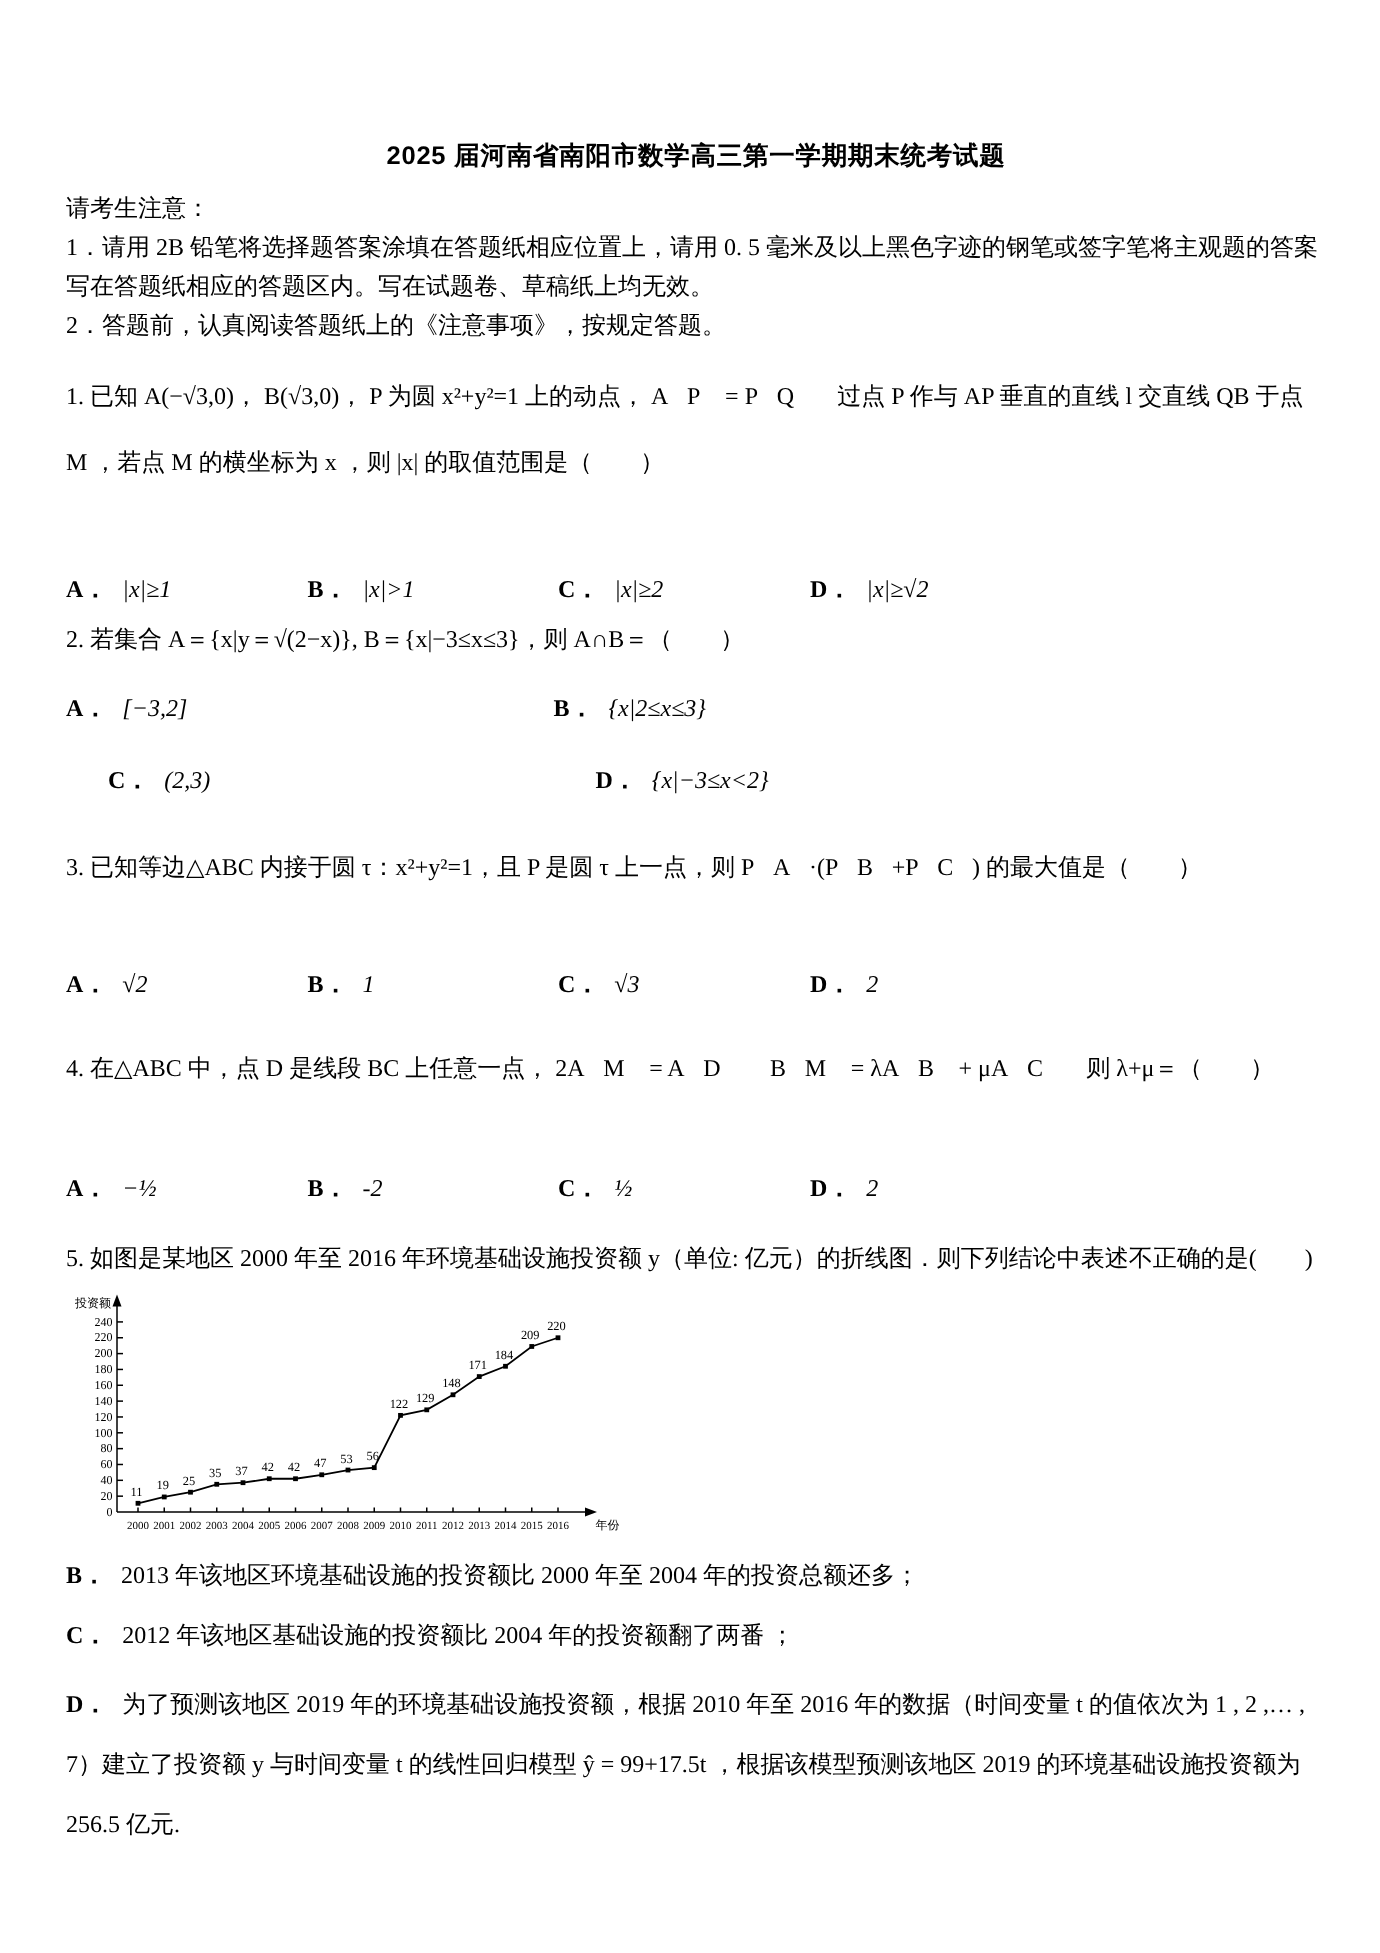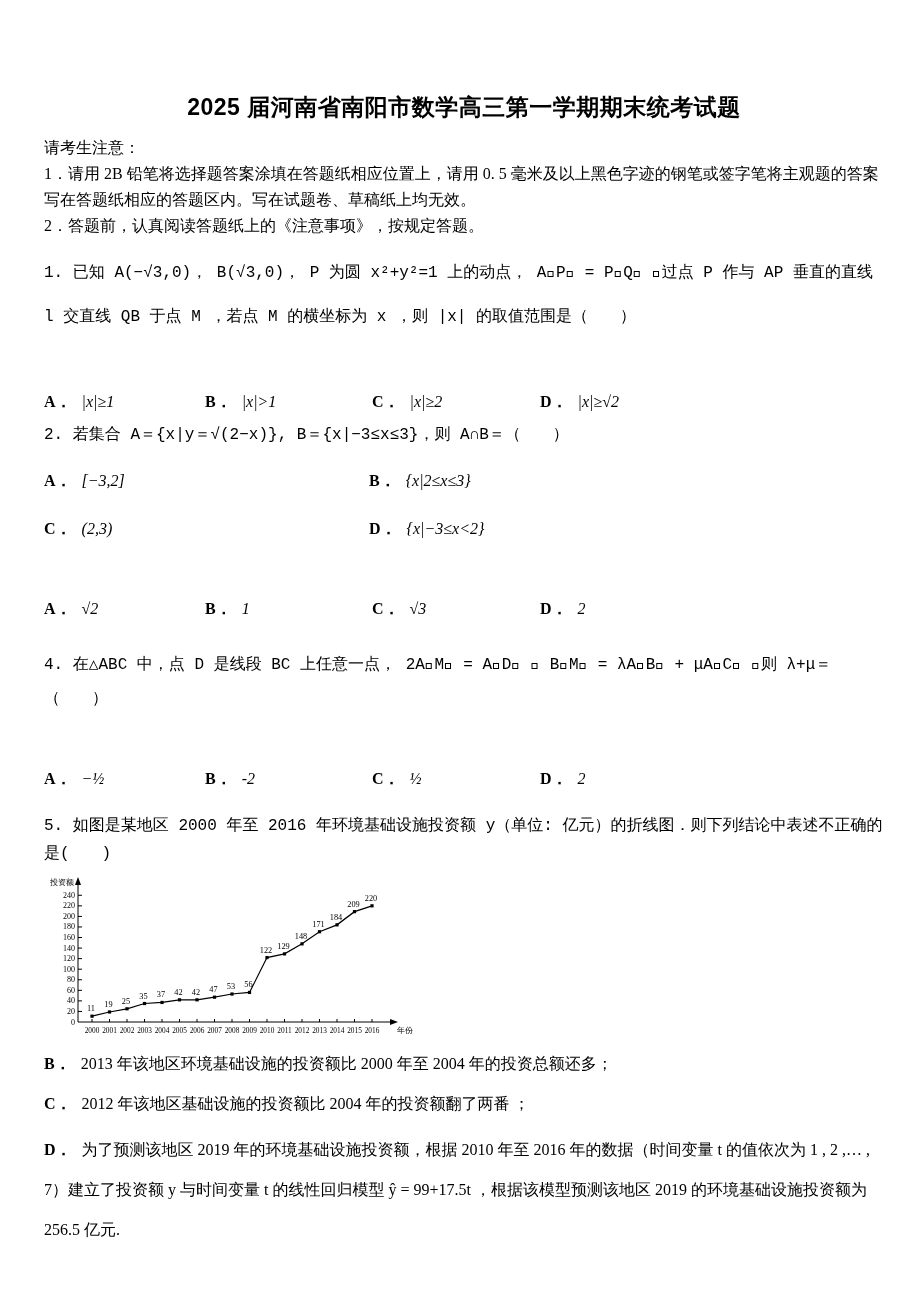--- a/index.html
+++ b/index.html
@@ -3,42 +3,42 @@
 <meta charset="utf-8">
 <style>
   html,body{margin:0;padding:0;background:#fff;}
   body{
     width:920px;height:1302px;overflow:hidden;position:relative;
     font-family:"Liberation Serif","DejaVu Serif",serif;
     color:#000;font-size:16px;
   }
   .doc{padding:92px 36px 0 44px;}
   .title{
-    text-align:center;font-size:23px;font-weight:bold;margin:0 0 12px 0;
+    text-align:center;font-size:17px;font-weight:bold;margin:0 0 12px 0;
     font-family:"Liberation Sans","DejaVu Sans",sans-serif;
     letter-spacing:.5px;
   }
   .para{margin:0;line-height:26px;}
   .notice-item{margin:0;line-height:26px;}
   .section-header{margin:14px 0 0 0;line-height:26px;}
-  .stem{margin:0;font-family:Liberation Mono, monospace;}
+  .stem{margin:0;}
   .stem-q1{margin-top:12px;line-height:44px;}
   .stem-q2{margin-top:3px;line-height:30px;}
   .stem-q3{margin-top:26px;line-height:30px;}
   .stem-q4{margin-top:24px;line-height:34px;}
   .stem-q5{margin-top:18px;line-height:28px;}
   .opts-row{margin-top:8px;line-height:30px;white-space:nowrap;}
   .opts-row .opt{display:inline-block;margin-top:40px;}
   .opts4 .opt:nth-child(1){width:157px;}
   .opts4 .opt:nth-child(2){width:163px;}
   .opts4 .opt:nth-child(3){width:164px;}
   .opts2col{margin-top:14px;line-height:34px;}
   .opts2col .opt:nth-child(1){display:inline-block;width:321px;}
   .opts2col .opt:nth-child(2){display:inline-block;}
-  .opts2col + .opts2col{margin-top:14px;}
+  .opts2col + .opts2col{margin-top:14px;margin-left:28px;}
   .olabel{font-weight:bold;font-family:"Liberation Serif","DejaVu Serif",serif;padding-right:10px;}
   .m{font-style:italic;}
   .chart{margin:6px 0 0 0;}
   .q5opt{margin:0;line-height:28px;}
   .q5opt + .q5opt{margin-top:12px;}
   .q5opt-d{line-height:40px;margin-top:6px;}
 </style>
 </head>
 <body>
 
@@ -62,20 +62,21 @@
   <p class="stem stem-q2">2. 若集合 A＝{x|y＝√(2−x)}, B＝{x|−3≤x≤3}，则 A∩B＝（　　）</p>
   <div class="opts2col">
     <span class="opt"><b class="olabel">A．</b><span class="m">[−3,2]</span></span>
     <span class="opt"><b class="olabel">B．</b><span class="m">{x|2≤x≤3}</span></span>
   </div>
   <div class="opts2col">
     <span class="opt"><b class="olabel">C．</b><span class="m">(2,3)</span></span>
     <span class="opt"><b class="olabel">D．</b><span class="m">{x|−3≤x&lt;2}</span></span>
   </div>
 
+  <p class="stem stem-q3">3. 已知等边△ABC 内接于圆 τ：x²+y²=1，且 P 是圆 τ 上一点，则 P⃗A⃗·(P⃗B⃗+P⃗C⃗) 的最大值是（　　）</p>
   <div class="opts-row opts4">
     <span class="opt"><b class="olabel">A．</b><span class="m">√2</span></span>
     <span class="opt"><b class="olabel">B．</b><span class="m">1</span></span>
     <span class="opt"><b class="olabel">C．</b><span class="m">√3</span></span>
     <span class="opt"><b class="olabel">D．</b><span class="m">2</span></span>
   </div>
 
   <p class="stem stem-q4">4. 在△ABC 中，点 D 是线段 BC 上任意一点， 2A⃗M⃗ = A⃗D⃗ ， B⃗M⃗ = λA⃗B⃗ + μA⃗C⃗ ，则 λ+μ＝（　　）</p>
   <div class="opts-row opts4">
     <span class="opt"><b class="olabel">A．</b><span class="m">−½</span></span>

